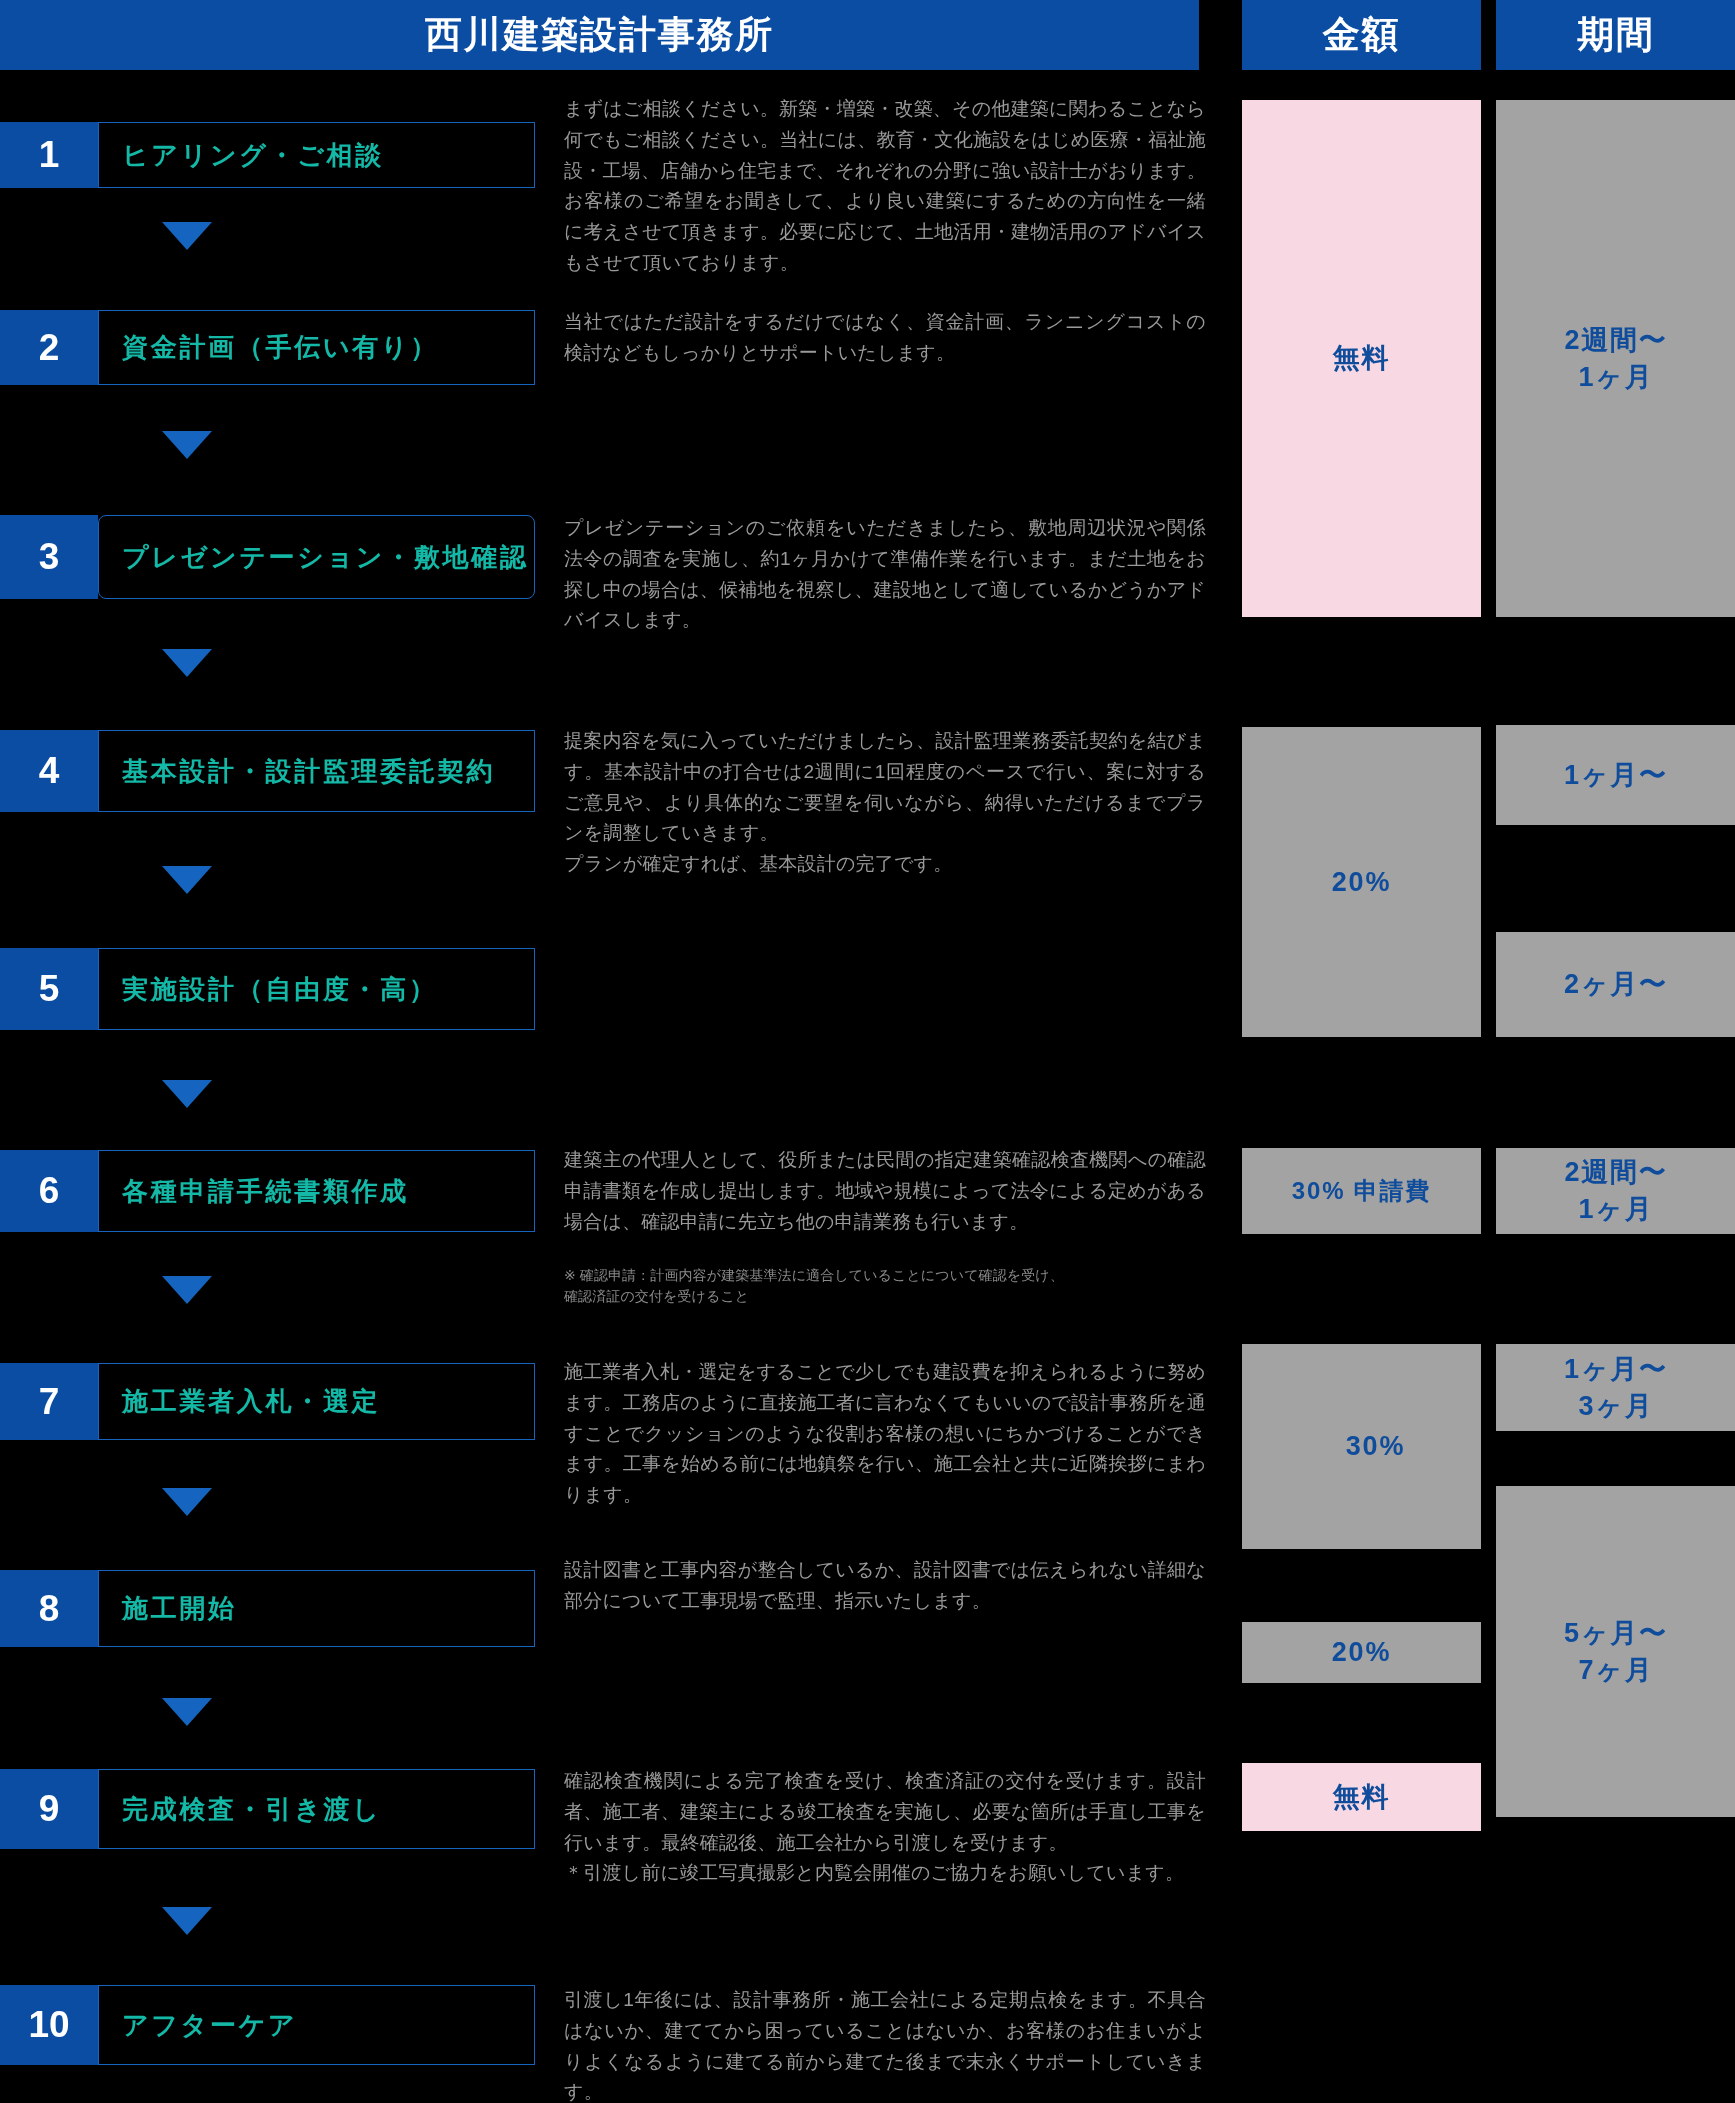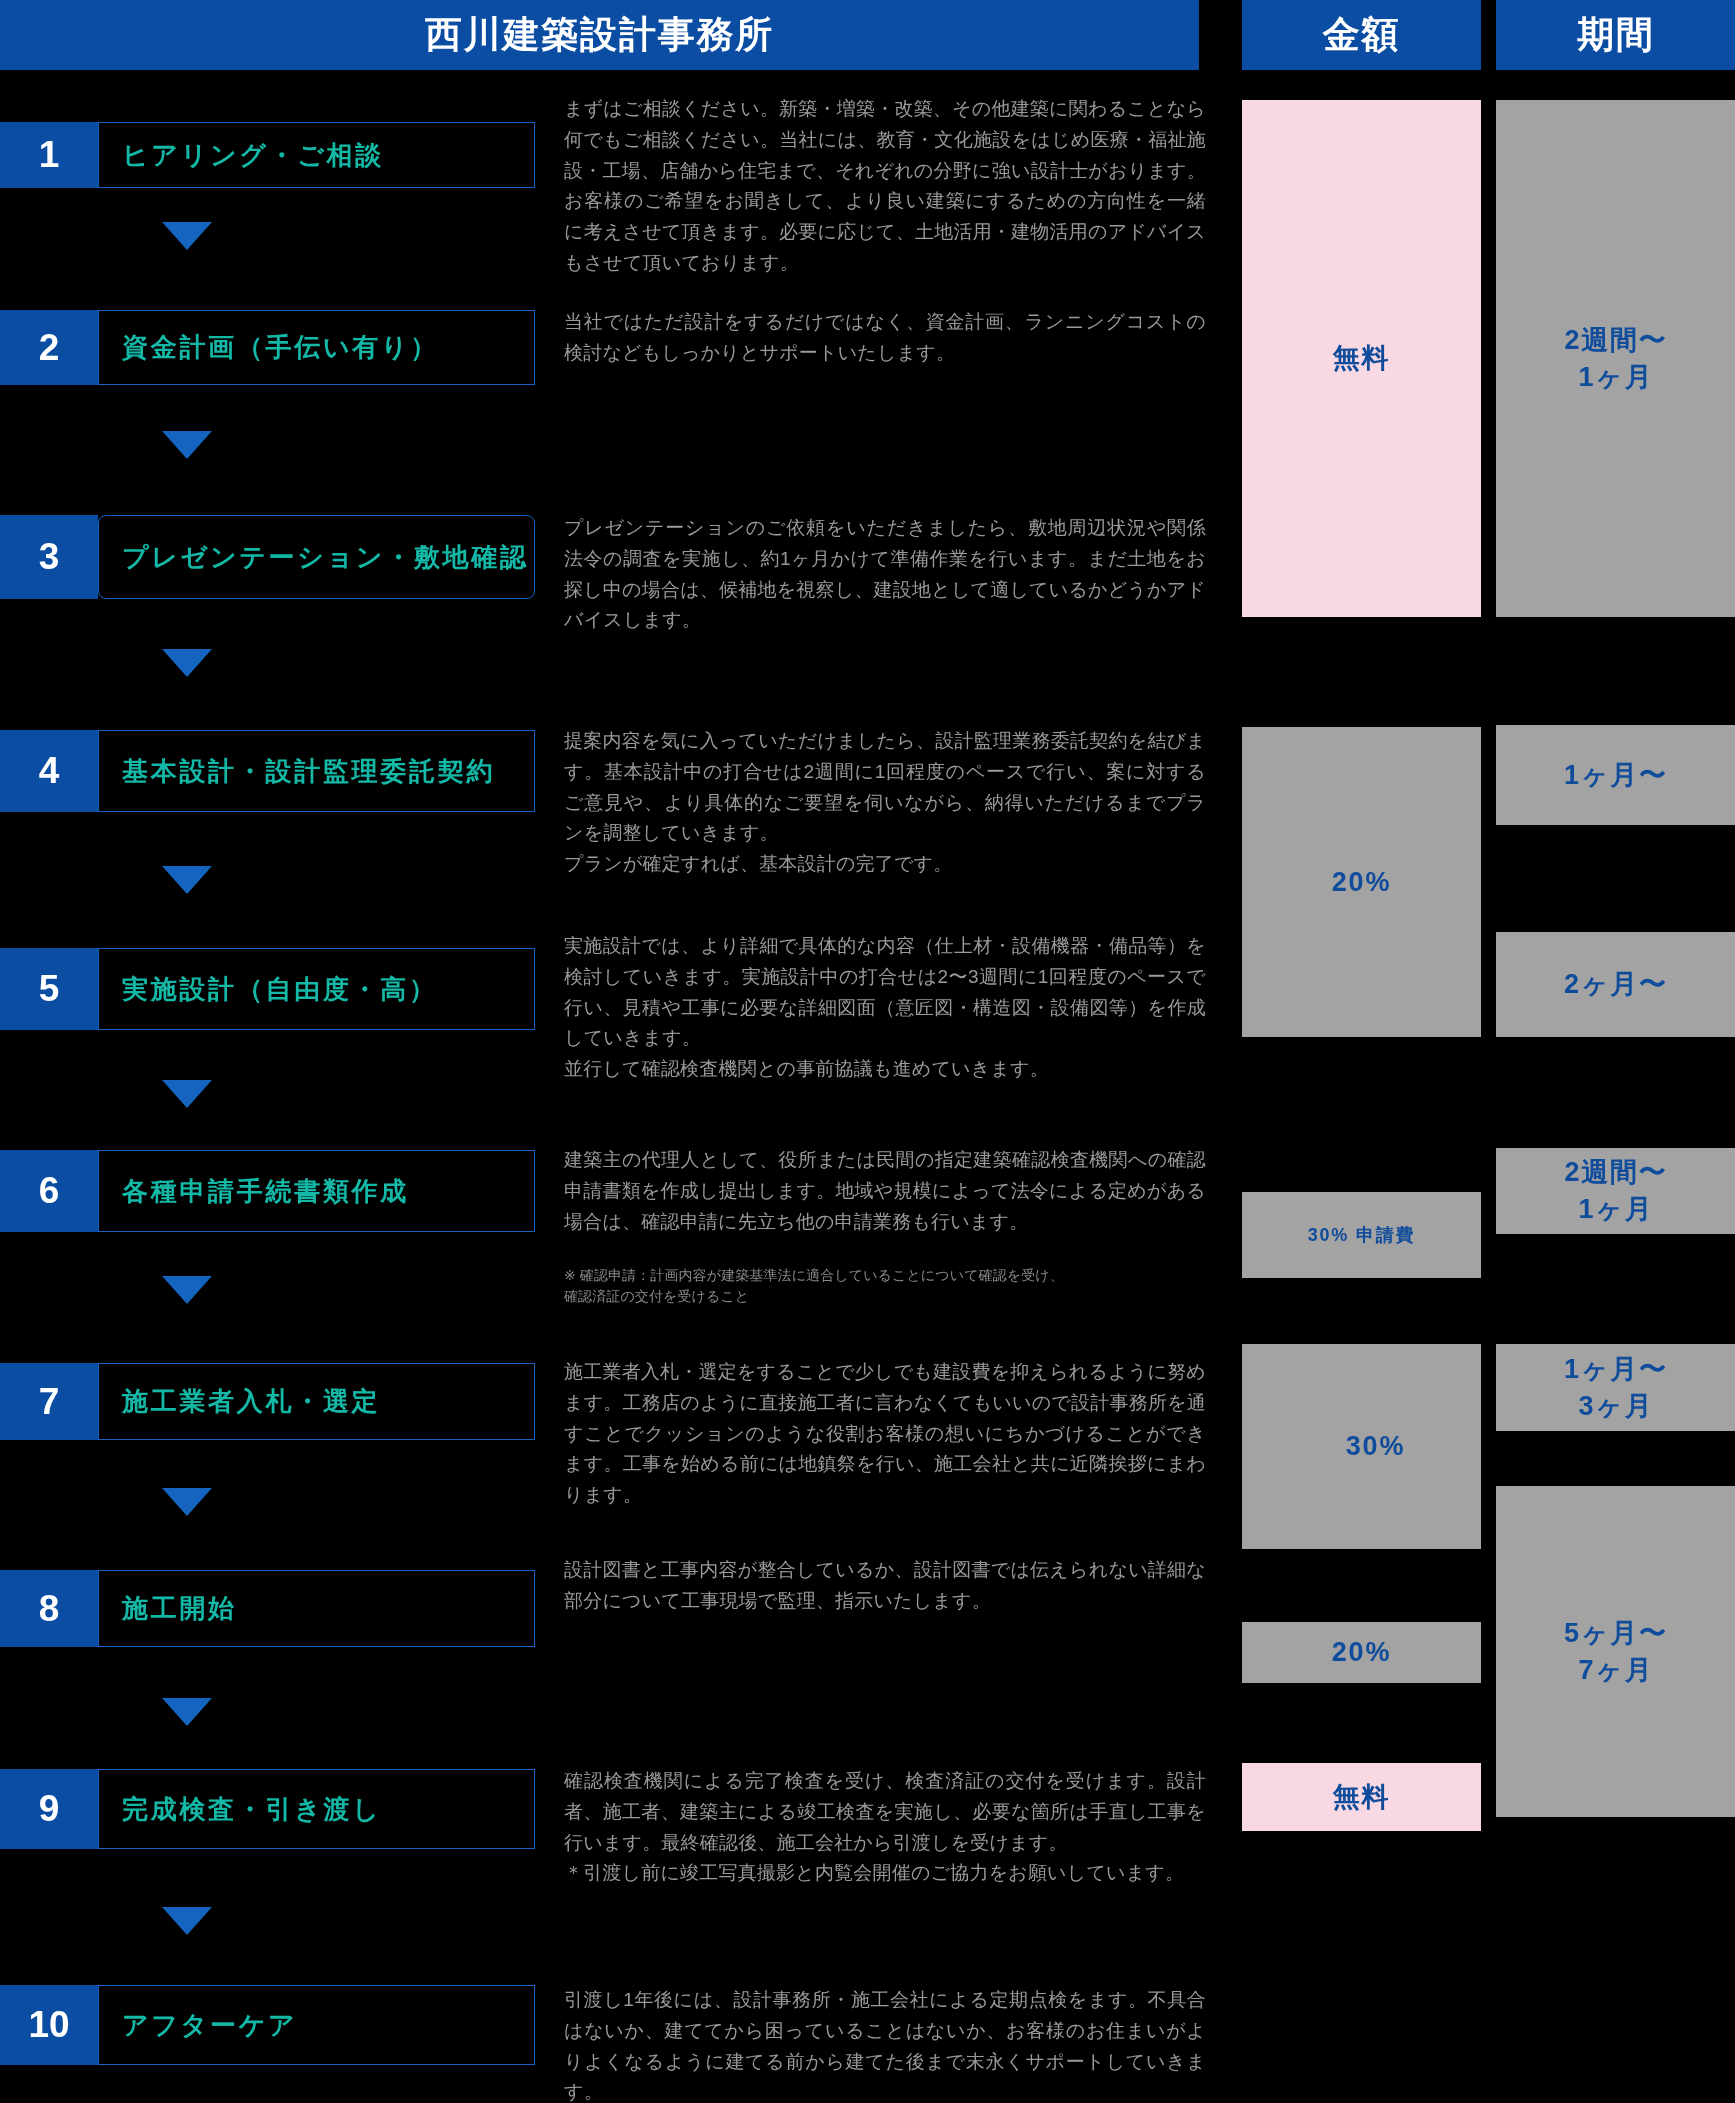--- a/index.html
+++ b/index.html
@@ -116,21 +116,21 @@
     color: #0f4c9b;
     letter-spacing: 1.8px;
     line-height: 1.36;
     white-space: pre-line;
     box-sizing: border-box;
   }
   .cell.price { left: 1242px; width: 239px; }
   .cell.term  { left: 1496px; width: 240px; }
   .cell.free  { background: #f7d8e3; }
   .cell.blue  { background: #a3a3a3; }
-  .cell.small { font-size: 18px; margin-top: 44px; }
+  .cell.small { font-size: 24px; }
 </style>
 </head>
 <body>
 
 <div id="page">
 
   <div class="hdr" id="hdr-title">
     <span>西川建築設計事務所</span>
   </div>
   <div class="hdr" id="hdr-price">
@@ -187,22 +187,20 @@
 
   <div class="step-row" style="top:948px;height:82px;">
     <div class="step-num" style="height:82px;">
       <span>5</span>
     </div>
     <div class="step-box" style="height:82px;">
       <span class="step-label">実施設計（自由度・高）</span>
     </div>
   </div>
   <div class="arrow" style="left:162px;top:1080px;"></div>
-  <div class="desc" style="top:931px;">実施設計では、より詳細で具体的な内容（仕上材・設備機器・備品等）を検討していきます。実施設計中の打合せは2〜3週間に1回程度のペースで行い、見積や工事に必要な詳細図面（意匠図・構造図・設備図等）を作成していきます。
-並行して確認検査機関との事前協議も進めていきます。</div>
 
   <div class="step-row" style="top:1150px;height:82px;">
     <div class="step-num" style="height:82px;">
       <span>6</span>
     </div>
     <div class="step-box" style="height:82px;">
       <span class="step-label">各種申請手続書類作成</span>
     </div>
   </div>
   <div class="arrow" style="left:162px;top:1276px;"></div>

